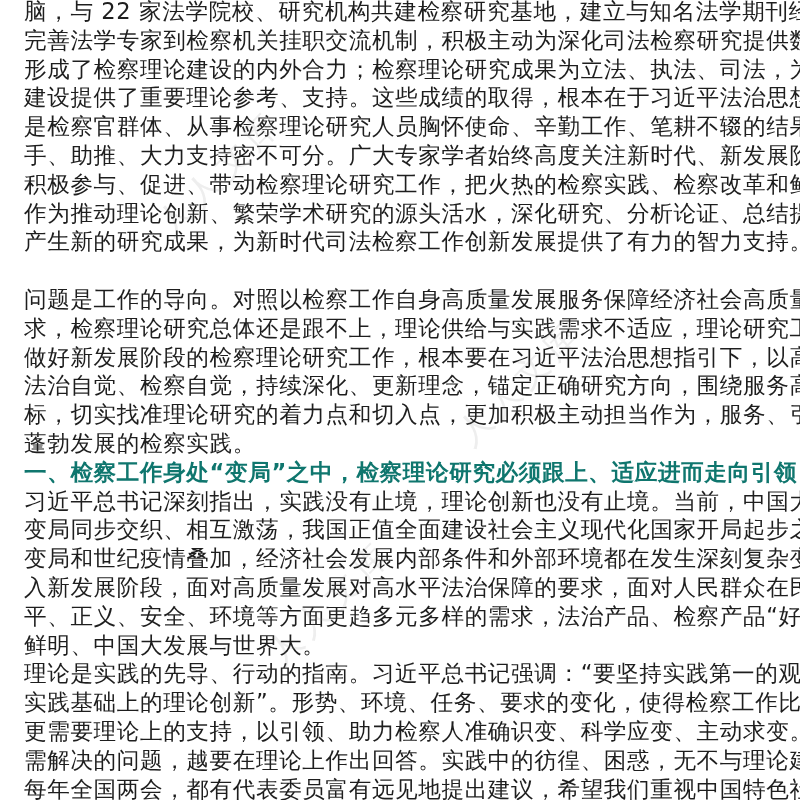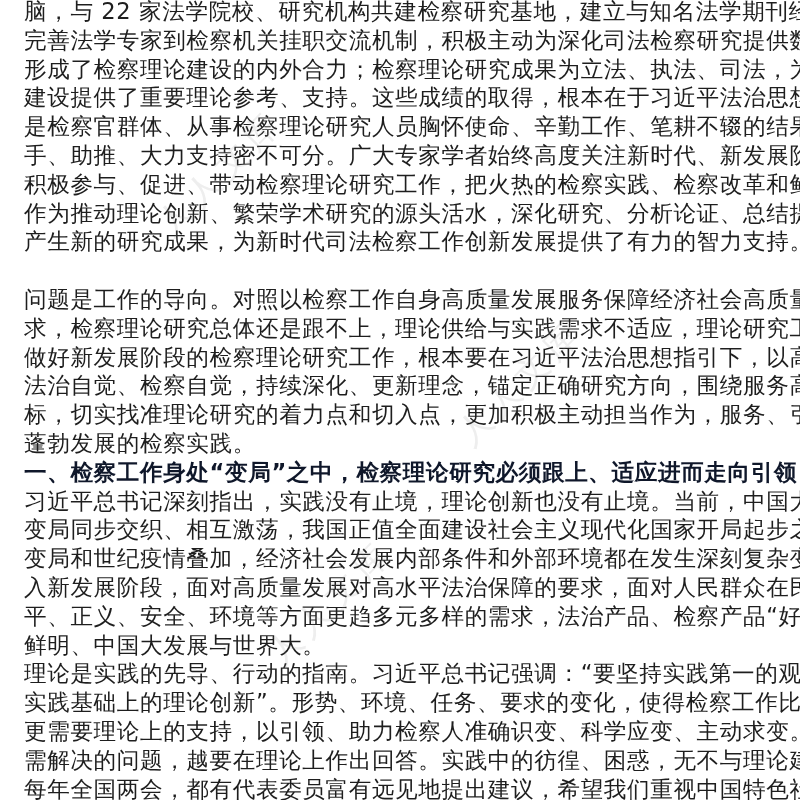--- a/index.html
+++ b/index.html
@@ -24,21 +24,21 @@
   .line {
     display: block;
     height: 28.8px;
     line-height: 28.8px;
     font-size: 22.6px;
     white-space: nowrap;
     letter-spacing: 0.6px;
   }
   .line.bold {
     font-weight: bold;
-    color: #0f172a;
+    color: #0f766e;
   }
   .blank {
     height: 28.8px;
   }
   .watermark {
     position: absolute;
     font-size: 34px;
     color: rgba(150,150,150,0.16);
     transform: rotate(-45deg);
     white-space: nowrap;

